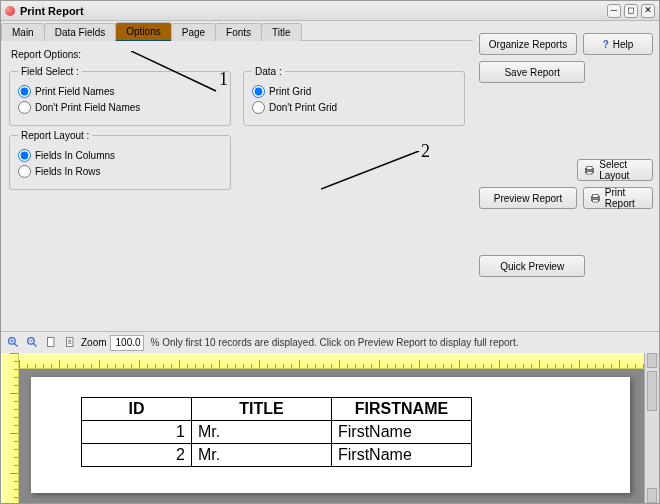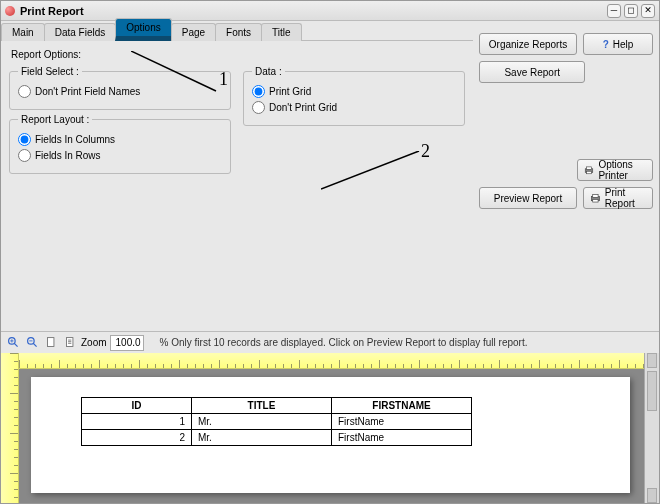--- a/index.html
+++ b/index.html
@@ -8,49 +8,49 @@
   .titlebar { height: 20px; background: linear-gradient(#eee,#ddd); display: flex; align-items: center; padding: 0 4px; border-bottom: 1px solid #bbb; }
   .titlebar .dot { width: 10px; height: 10px; border-radius: 50%; background: radial-gradient(circle at 30% 30%, #f99, #c33); margin-right: 5px; }
   .titlebar .title { font-weight: bold; font-size: 11px; }
   .winbtns { margin-left: auto; display: flex; gap: 3px; }
   .winbtn { width: 14px; height: 14px; border: 1px solid #999; border-radius: 3px; background: #f5f5f5; display: flex; align-items: center; justify-content: center; font-size: 9px; line-height: 1; cursor: pointer; }
   .body { flex: 1; display: flex; flex-direction: column; }
   .upper { display: flex; height: 310px; }
   .tabarea { flex: 1; background: #e8e8e8; }
   .tabs { display: flex; border-bottom: 1px solid #bbb; position: relative; height: 20px; align-items: flex-end; }
   .tab { padding: 3px 10px; border: 1px solid #bbb; border-bottom: none; background: #ddd; margin-right: -1px; font-size: 10px; cursor: pointer; border-radius: 3px 3px 0 0; position: relative; top: 1px; }
-  .tab.active { background: #0369a1; border-bottom: 5px solid #0c4a6e; margin-top: 32px; }
+  .tab.active { background: #a16207; border-bottom: 1px solid #0c4a6e; margin-top: 32px; }
   .tabcontent { padding: 8px; position: relative; }
   fieldset { border: 1px solid #bbb; border-radius: 3px; padding: 5px 8px 8px; margin: 4px 0; }
   legend { font-size: 10px; padding: 0 3px; }
   .radio { display: flex; align-items: center; margin: 3px 0; font-size: 10px; }
   .radio input { margin: 0 4px 0 0; }
   .cols { display: flex; gap: 12px; }
   .col { flex: 1; }
   .sidepanel { width: 186px; background: #e8e8e8; padding: 6px; display: flex; flex-direction: column; }
   .btn { display: flex; align-items: center; justify-content: center; gap: 4px; border: 1px solid #999; border-radius: 3px; background: linear-gradient(#f7f7f7,#e2e2e2); height: 22px; font-size: 10px; cursor: pointer; padding: 0 6px; }
   .row2 { display: flex; gap: 6px; margin-bottom: 6px; }
   .row2 .btn { flex: 1; }
   .statusbar { height: 22px; background: #e8e8e8; border-top: 1px solid #bbb; display: flex; align-items: center; padding: 0 4px; font-size: 10px; gap: 3px; }
   .sicon { width: 16px; height: 16px; display: flex; align-items: center; justify-content: center; cursor: pointer; border: 1px solid transparent; }
   .zoomval { width: 34px; height: 16px; border: 1px solid #aaa; background: #fff; text-align: right; padding-right: 2px; font-size: 10px; }
-  .status-rest { margin-left: 13px; color: #333; }
+  .status-rest { margin-left: 4px; color: #333; }
   .preview { flex: 1; background: #888; position: relative; overflow: hidden; display: flex; }
   .previewinner { flex: 1; position: relative; overflow: hidden; }
   .scrollbar-v { width: 15px; background: #ddd; border-left: 1px solid #aaa; position: relative; }
   .scrollbar-v::before, .scrollbar-v::after { content: ""; position: absolute; left: 2px; right: 2px; height: 13px; background: #ccc; border: 1px solid #aaa; }
   .scrollbar-v::before { top: 0; }
   .scrollbar-v::after { bottom: 0; }
   .thumb-v { position: absolute; top: 18px; left: 2px; right: 2px; height: 40px; background: #ccc; border: 1px solid #aaa; }
   .ruler-h { position: absolute; top: 0; left: 18px; right: 0; height: 16px; background: linear-gradient(#ffffb0,#ffff80); border-bottom: 1px solid #cc6; }
   .ruler-v { position: absolute; top: 0; left: 0; bottom: 0; width: 18px; background: linear-gradient(90deg,#ffffb0,#ffff80); border-right: 1px solid #cc6; }
   .ruler-h .tick { position: absolute; bottom: 0; width: 1px; background: #996; }
   .ruler-v .tick { position: absolute; right: 0; height: 1px; background: #996; }
   .page { position: absolute; top: 24px; left: 30px; right: 14px; bottom: 10px; background: #fff; box-shadow: 2px 2px 6px rgba(0,0,0,0.4); }
-  table.datatable { position: absolute; top: 20px; left: 50px; border-collapse: collapse; font-size: 10px; }
+  table.datatable { position: absolute; top: 20px; left: 50px; border-collapse: collapse; font-size: 16px; }
   table.datatable th, table.datatable td { border: 1px solid #000; padding: 2px 6px; height: 16px; }
   table.datatable th { font-weight: bold; text-align: center; }
   .c-id { width: 110px; text-align: right; }
   .c-title { width: 140px; }
   .c-fn { width: 140px; }
   th.c-id { text-align: center; }
   .anno { position: absolute; font-size: 18px; font-family: "Times New Roman", serif; pointer-events: none; }
   svg.icon { width: 14px; height: 14px; }
 </style>
 </head>
@@ -80,20 +80,24 @@
         </div>
 
         <div class="tabcontent">
           <div style="font-size:10px; margin: 0 0 2px 2px;">Report Options:</div>
 
           <div class="cols">
             <div class="col">
               <fieldset>
                 <legend>Field Select :</legend>
                 <label class="radio">
+                    <input type="radio" name="fn" checked="" style="">
+                    <span>Print Field Names</span>
+                  </label>
+                <label class="radio">
                     <input type="radio" name="fn" style="">
                     <span>Don't Print Field Names</span>
                   </label>
               </fieldset>
 
               <fieldset>
                 <legend>Report Layout :</legend>
                 <label class="radio">
                     <input type="radio" name="rl" checked="" style="">
                     <span>Fields In Columns</span>
@@ -155,39 +159,45 @@
         <div style="flex:0 0 70px"></div>
 
         <div class="row2">
           <div style="flex:1.2"></div>
           <div class="btn" style="flex:0.8">
             <svg class="icon" viewBox="0 0 16 16">
                 <rect x="2" y="6" width="12" height="6" fill="#888" stroke="#444"></rect>
                 <rect x="4" y="3" width="8" height="4" fill="#fff" stroke="#444"></rect>
                 <rect x="4" y="10" width="8" height="4" fill="#fff" stroke="#444"></rect>
               </svg>
-            <span>Options Printer</span>
+            <span>Select Layout</span>
           </div>
         </div>
         <div class="row2">
           <div class="btn" style="flex:1.2">
               <span>Preview Report</span>
             </div>
           <div class="btn" style="flex:0.8">
             <svg class="icon" viewBox="0 0 16 16">
                 <rect x="2" y="6" width="12" height="6" fill="#888" stroke="#444"></rect>
                 <rect x="4" y="3" width="8" height="4" fill="#fff" stroke="#444"></rect>
                 <rect x="4" y="10" width="8" height="4" fill="#fff" stroke="#444"></rect>
               </svg>
             <span>Print Report</span>
           </div>
         </div>
 
         <div style="flex:0 0 40px"></div>
 
+        <div class="row2">
+          <div class="btn" style="flex:1.2">
+              <span>Quick Preview</span>
+            </div>
+          <div style="flex:0.8"></div>
+        </div>
       </div>
     </div>
 
     <div class="statusbar">
       <div class="sicon">
           <svg viewBox="0 0 16 16" width="13" height="13">
             <circle cx="6" cy="6" r="4" fill="none" stroke="#36c" stroke-width="1.5"></circle>
             <line x1="9" y1="9" x2="13" y2="13" stroke="#36c" stroke-width="1.5"></line>
             <line x1="6" y1="4" x2="6" y2="8" stroke="#36c"></line>
             <line x1="4" y1="6" x2="8" y2="6" stroke="#36c"></line>

